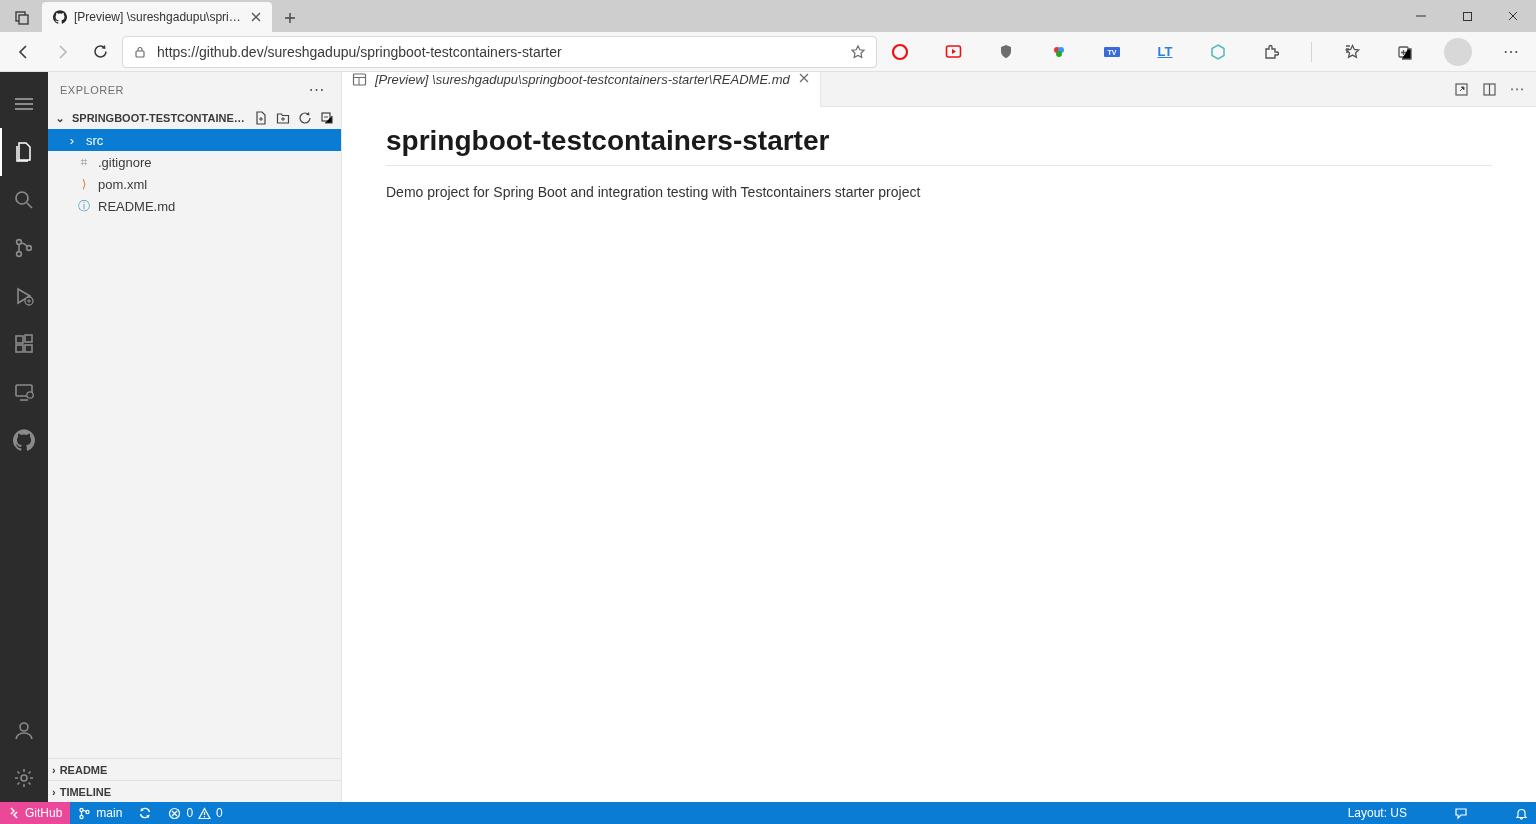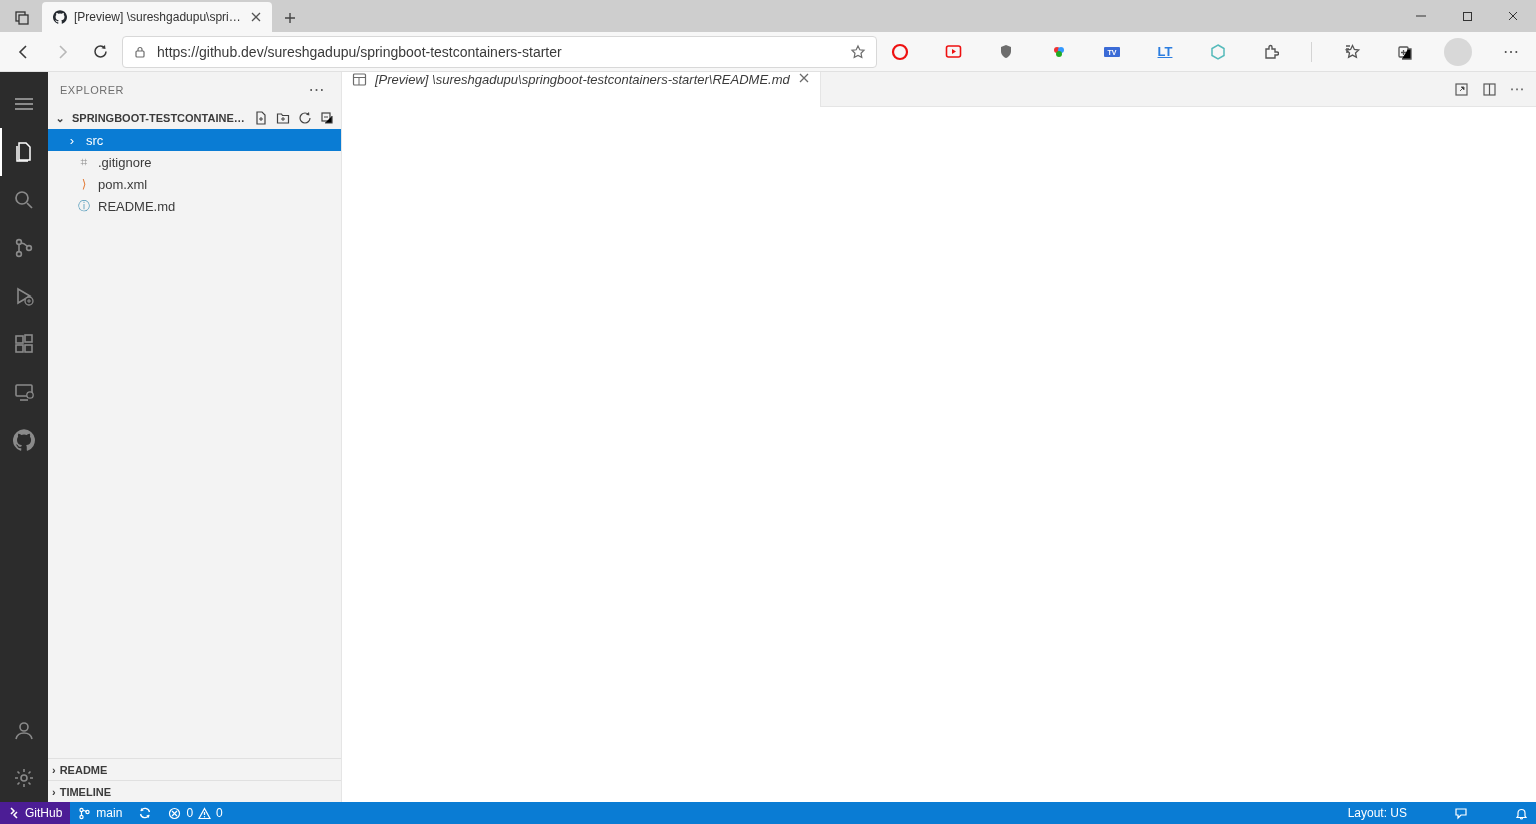--- a/index.html
+++ b/index.html
@@ -66,21 +66,21 @@
 .ed-tab .pre-icon { color:#6b6b6b; }
 .editor-tab-actions { margin-left:auto; display:flex; gap:6px; padding-right:8px; color:#5a5a5a; }
 .editor-tab-actions span { width:22px; height:22px; display:flex; align-items:center; justify-content:center; }
 
 .editor-content { flex:1; overflow:auto; padding:18px 44px; }
 .md-title { font-size:28px; font-weight:600; color:#1a1a1a; padding-bottom:8px; border-bottom:1px solid #e6e6e6; margin-bottom:18px; }
 .md-body { font-size:14px; color:#333; }
 
 .status-bar { height:22px; background:#0a7cd4; color:#fff; font-size:12px; display:flex; align-items:center; }
 .sb-item { height:22px; display:flex; align-items:center; padding:0 8px; gap:5px; }
-.sb-item.github { background:#4c1d95; }
+.sb-item.github { background:#ec4899; }
 .sb-left { display:flex; }
 .sb-right { margin-left:auto; display:flex;gap:31px; }
 
 svg { display:block; }
 </style>
 </head>
 <body>
 
 <div class="browser-titlebar">
   <div class="tab-strip">
@@ -383,20 +383,22 @@
           <span>
               <svg width="15" height="15" viewBox="0 0 15 15">
                 <rect x="2" y="2" width="11" height="11" fill="none" stroke="#5a5a5a" stroke-width="1.2"></rect>
                 <path stroke="#5a5a5a" stroke-width="1.2" d="M7.5 2v11"></path>
               </svg>
             </span>
           <span style="font-size:15px;color:#5a5a5a">⋯</span>
         </div>
       </div>
       <div class="editor-content">
+        <h1 class="md-title">springboot-testcontainers-starter</h1>
+        <p class="md-body">Demo project for Spring Boot and integration testing with Testcontainers starter project</p>
       </div>
     </div>
   </div>
 
   <div class="status-bar">
     <div class="sb-left">
       <div class="sb-item github">
         <svg width="12" height="12" viewBox="0 0 12 12">
             <path stroke="#fff" stroke-width="1.5" fill="none" d="M3 1l3 3-3 3M9 5l-3 3 3 3"></path>
           </svg>

